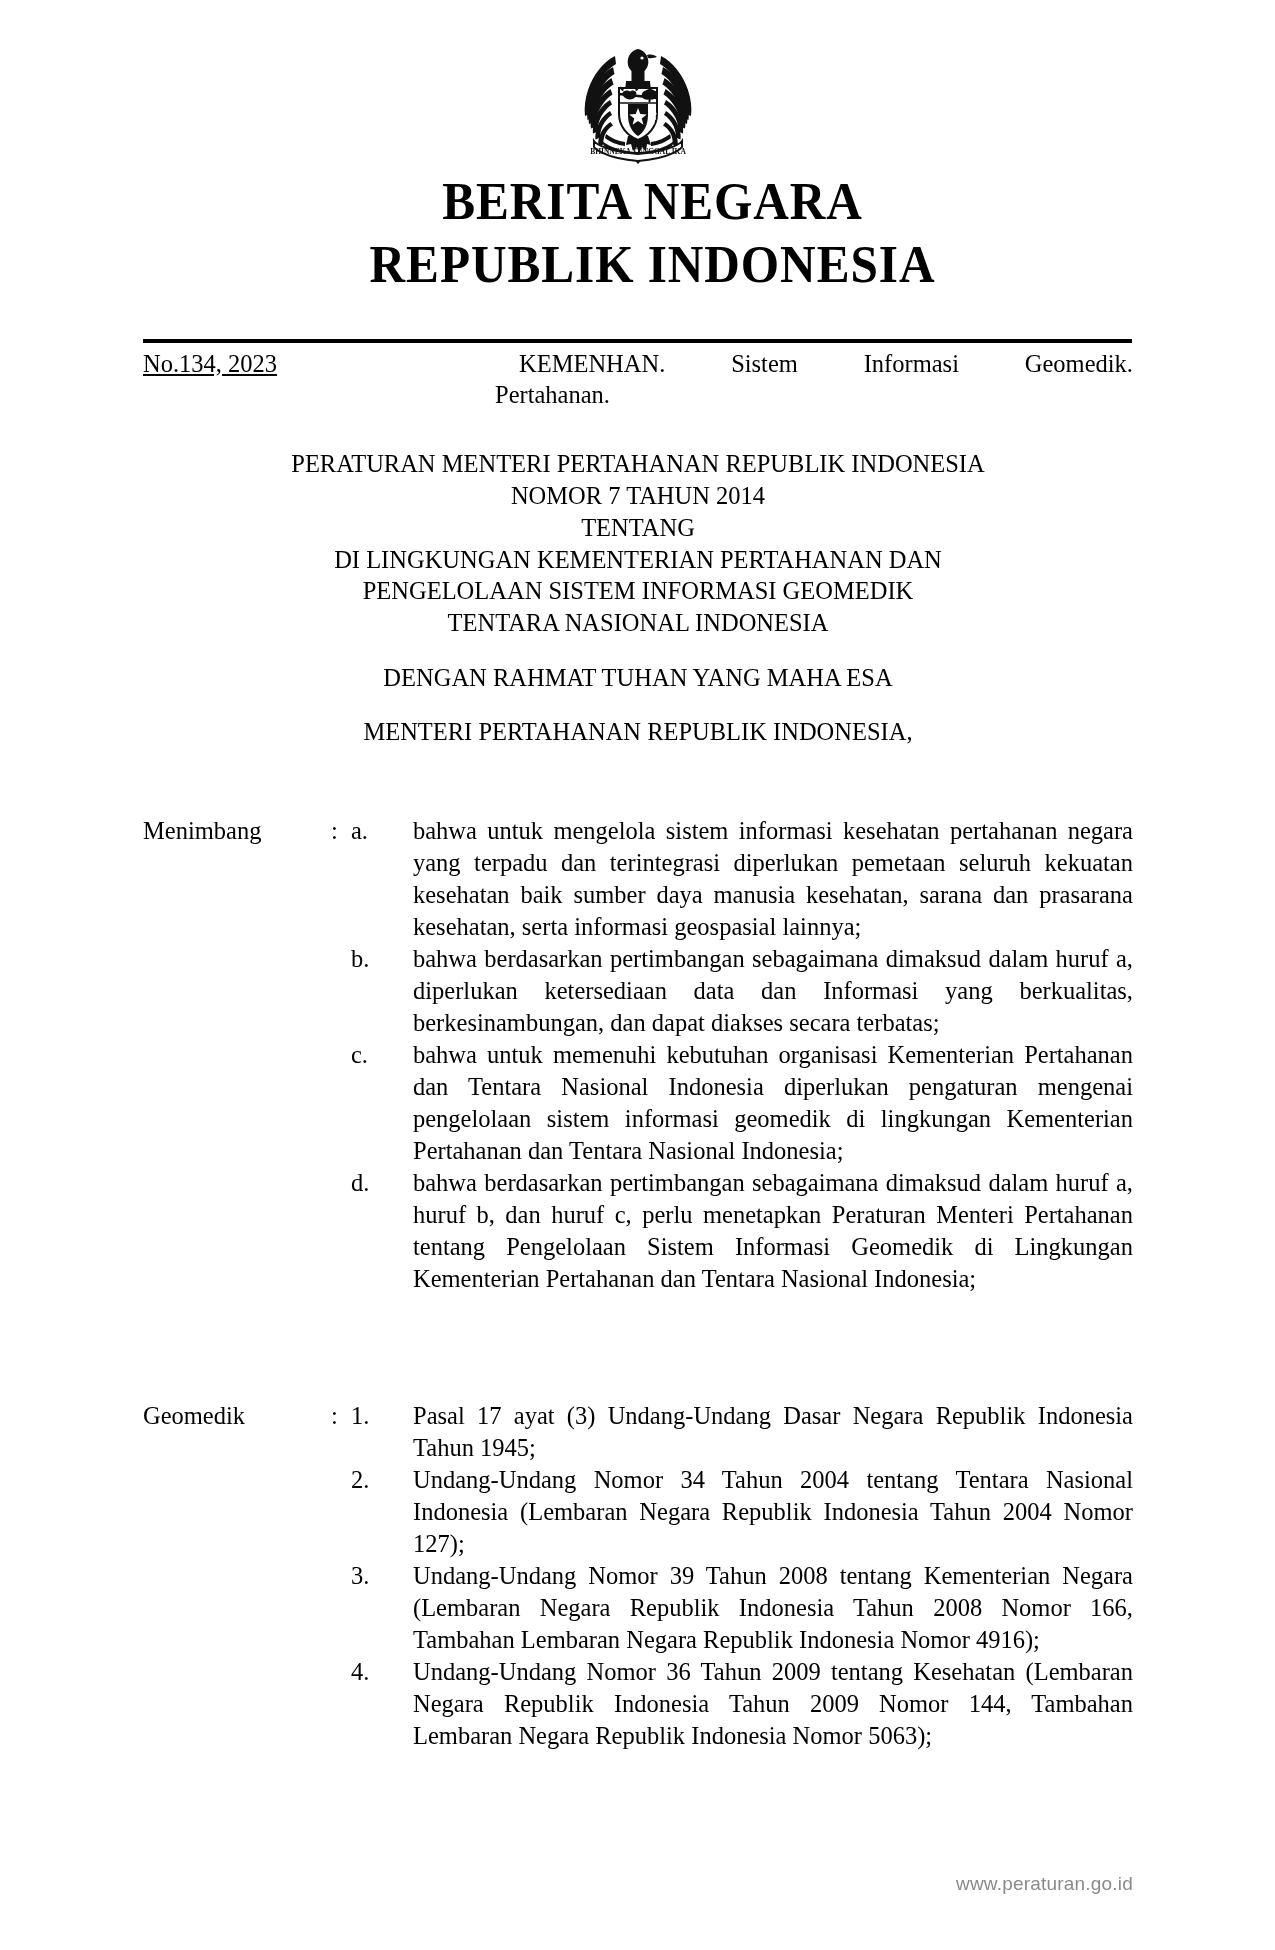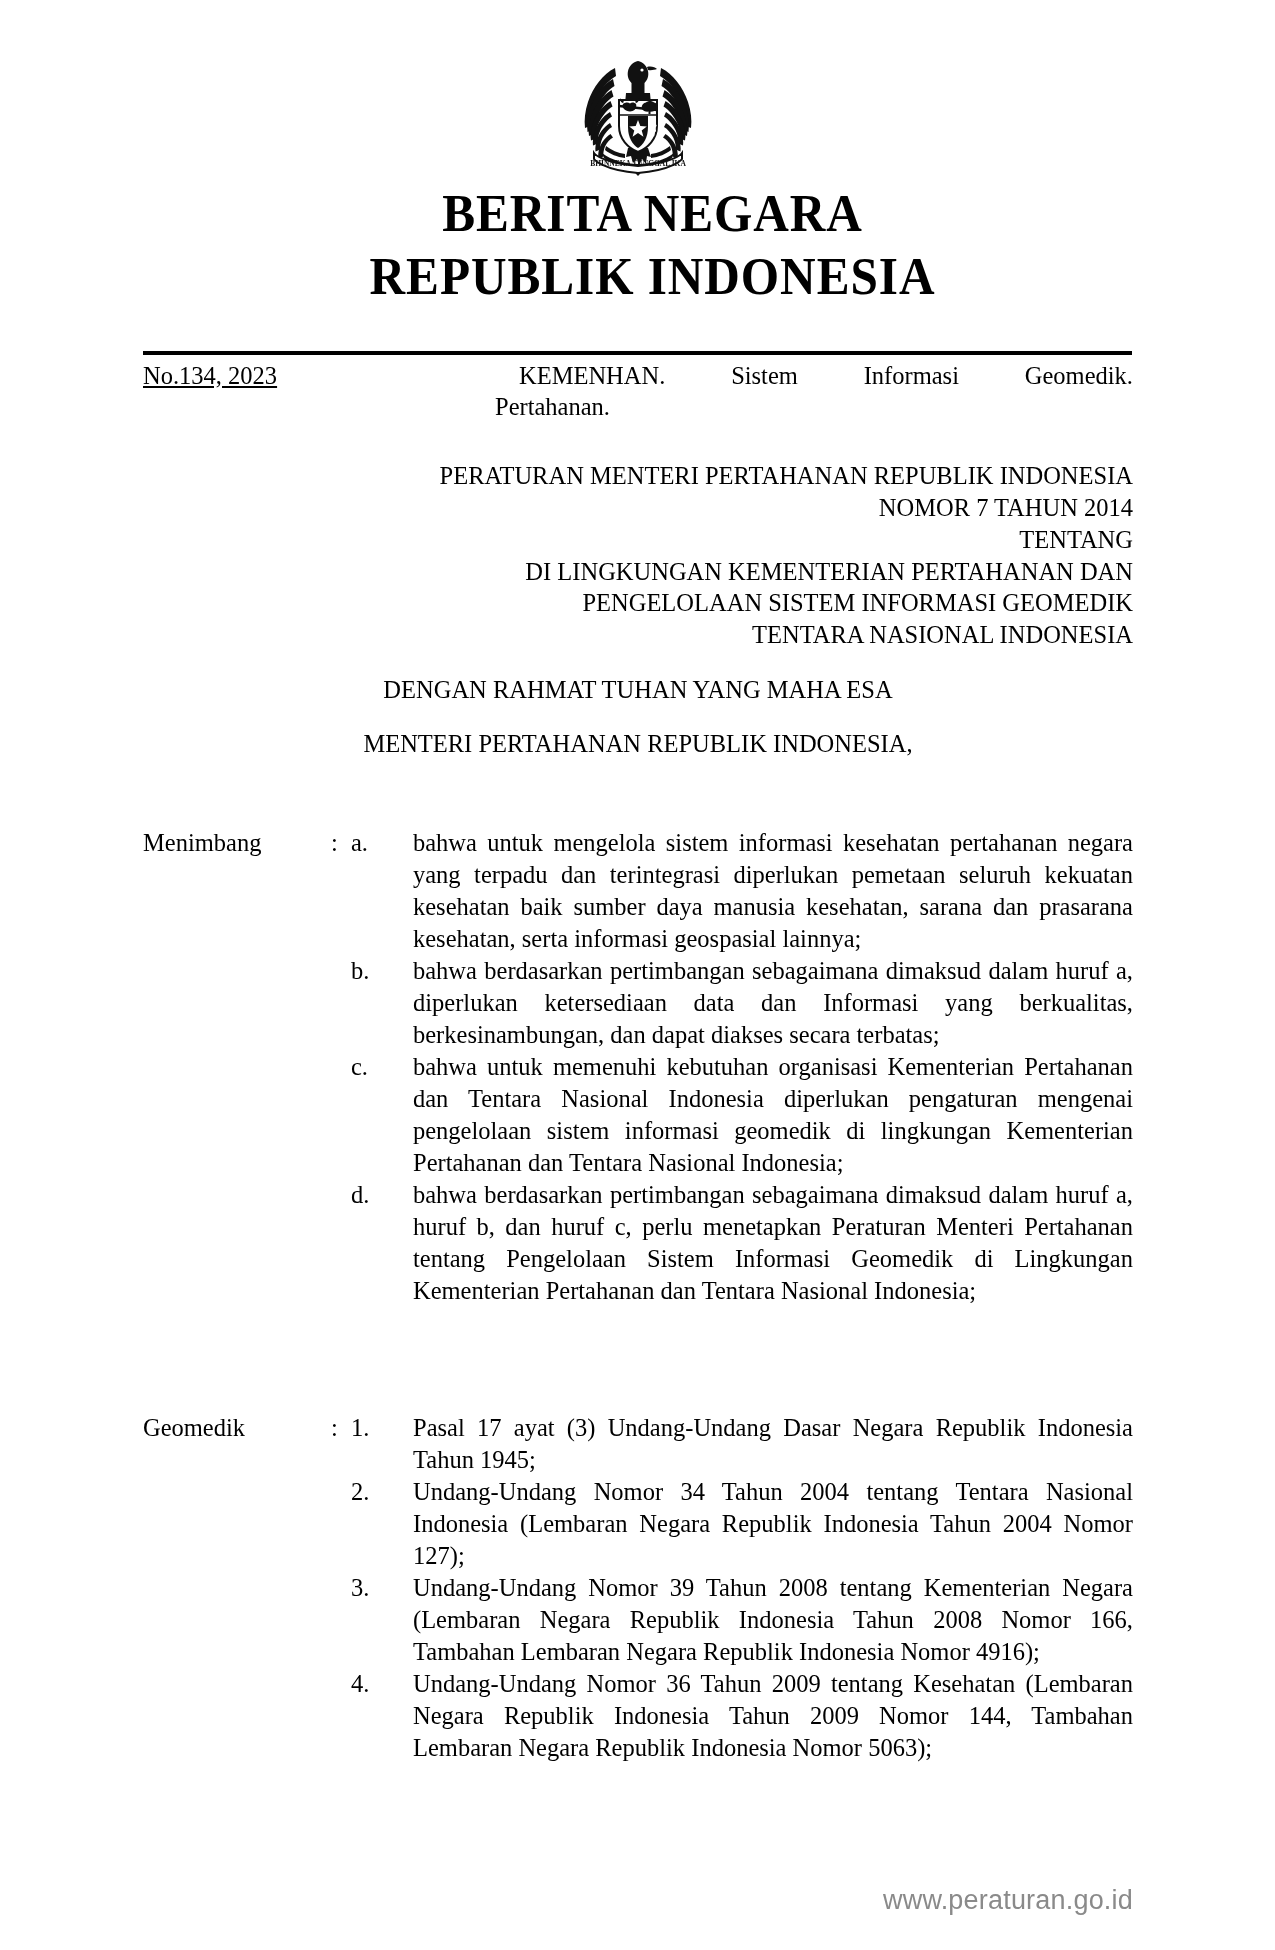--- a/index.html
+++ b/index.html
@@ -12,21 +12,21 @@
     width: 1275px;
     height: 1950px;
     position: relative;
     font-family: "Liberation Serif", "DejaVu Serif", serif;
     color: #000000;
     overflow: hidden;
   }
 
   .page {
     position: absolute;
-    left: 0; top: 12px;
+    left: 0; top: 0;
     width: 1275px;
     height: 1624px;
   }
 
   
   .emblem-wrap {
     position: absolute;
     left: 0;
     top: 38px;
     width: 1275px;
@@ -103,21 +103,21 @@
     text-align-last: justify;
     margin-left: 24px;
   }
 
   
   .title-block {
     position: absolute;
     left: 143px;
     top: 448px;
     width: 990px;
-    text-align: right;
+    text-align: center;
     font-size: 24.5px;
     line-height: 1.30;
   }
   .title-block .tline { white-space: nowrap; }
 
   .sub-block {
     position: absolute;
     left: 143px;
     width: 990px;
     text-align: center;
@@ -186,21 +186,21 @@
   }
 
   
   .footer {
     position: absolute;
     left: 0;
     top: 1873px;
     width: 1133px;
     text-align: right;
     font-family: "Liberation Sans", "DejaVu Sans", sans-serif;
-    font-size: 27px;
+    font-size: 19px;
     color: #8a8a8a;
     letter-spacing: 0.2px;
   }
 </style>
 </head>
 <body>
 
 <div class="page">
 
   <div class="emblem-wrap">

